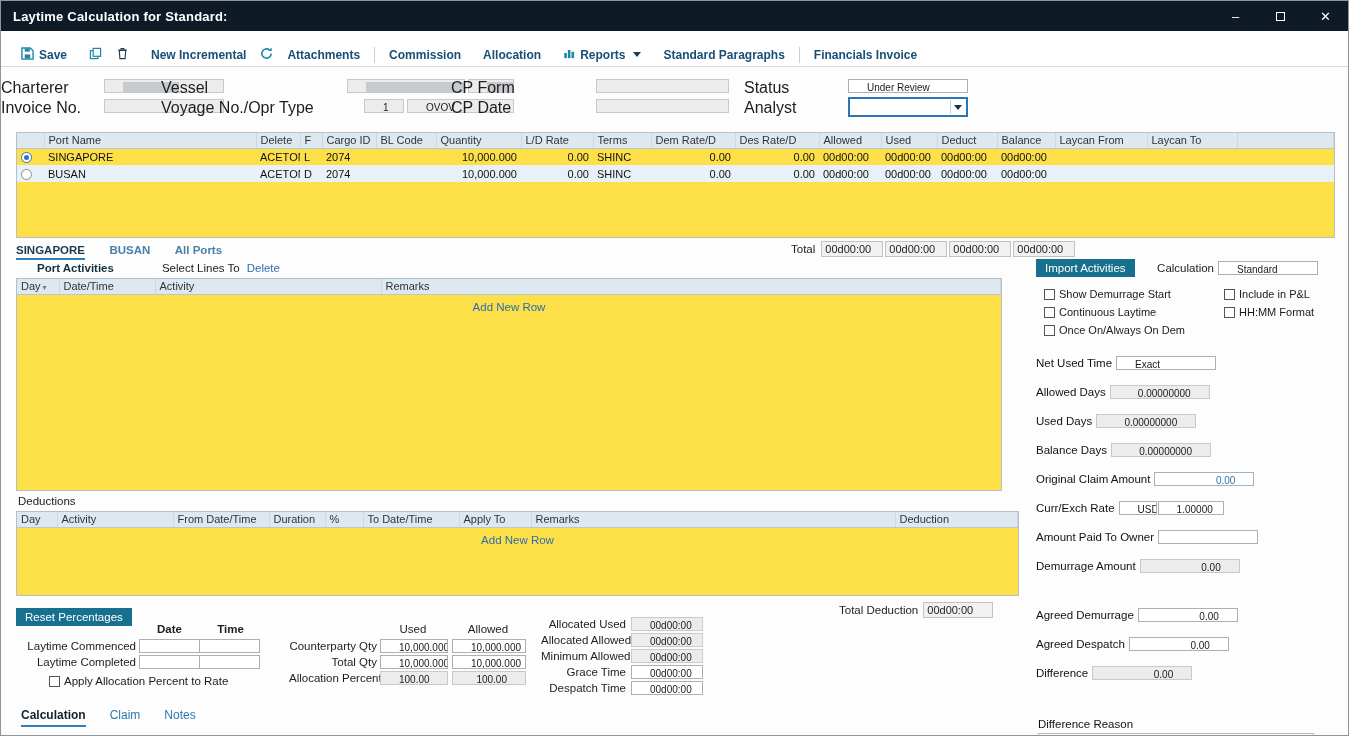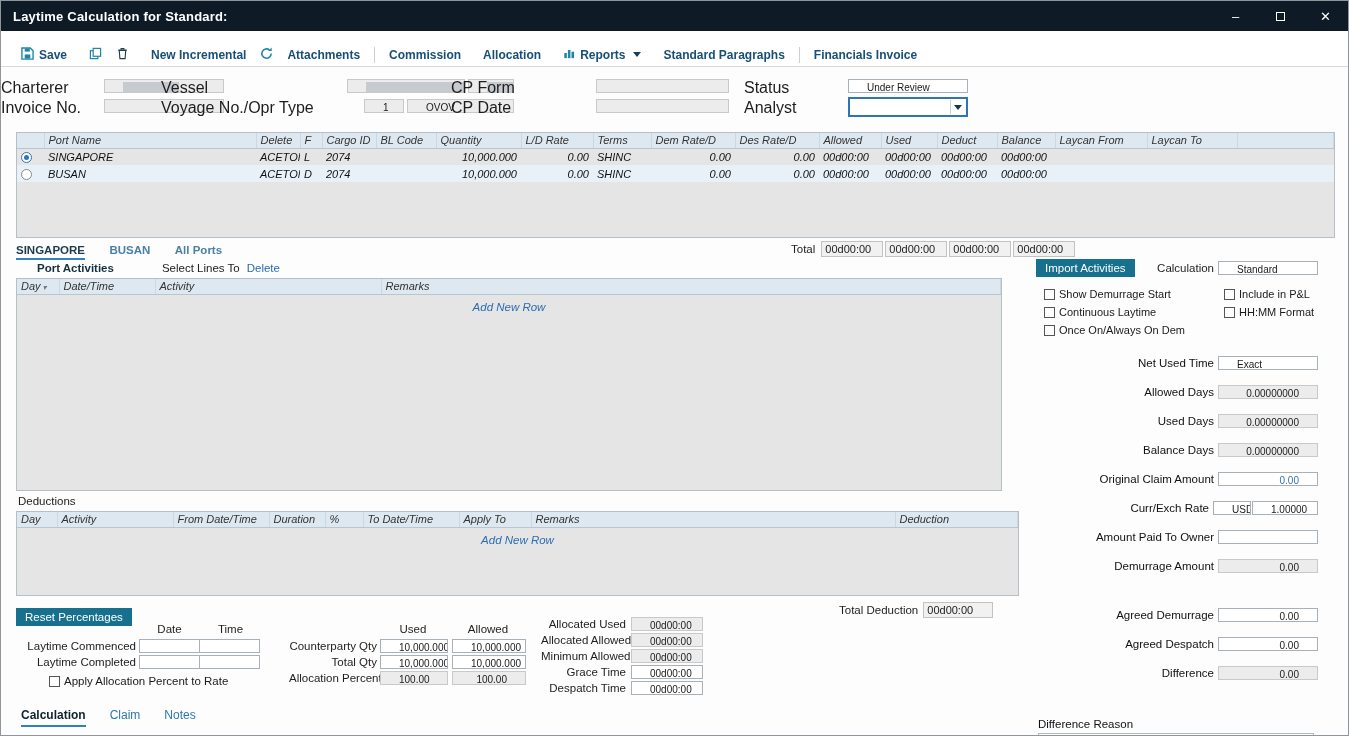--- a/index.html
+++ b/index.html
@@ -27,21 +27,21 @@
   .box { height:14px; border:1px solid #a9b1b8; background:#fff; font-size:10px; line-height:15px; padding:0 18px; color:#1a1a1a; overflow:hidden; white-space:nowrap; }
   .hdr .box { position:absolute; }
   .box.gray { background:#ececec; border-color:#c9c9c9; }
   .box.r { text-align:right; }
   .redact { display:block; height:11px; background:#c7cbd0; margin-top:2px; }
   .dd { position:absolute; border:2px solid #2e75b6; height:20px; background:#fff; }
   .dd .dd-caret { position:absolute; right:1px; top:1px; bottom:1px; width:15px; border-left:1px solid #bcd2e6; display:flex; align-items:center; justify-content:center; }
   .dd .dd-caret::after { content:""; width:0; height:0; border-left:4px solid transparent; border-right:4px solid transparent; border-top:5px solid #16364e; }
 
   
-  .tbl-wrap { position:absolute; background:#e5e5e5; border:1px solid #b6bec6; overflow:hidden;font-style:italic; }
+  .tbl-wrap { position:absolute; background:#fde047; border:1px solid #b6bec6; overflow:hidden; }
   table.grid { border-collapse:collapse; table-layout:fixed; width:100%; }
   table.grid th { background:#dde8f1; font-size:11px; font-weight:normal; color:#333; text-align:left; padding:1px 4px; height:15px; border-right:1px solid #cbd7e2; border-bottom:1px solid #b9c6d2; white-space:nowrap; overflow:hidden; }
   table.grid td { font-size:11px; color:#111; padding:1px 4px; height:17px; white-space:nowrap; overflow:hidden; }
   tr.alt td { background:#e9f1f8; }
   td.num, th.num { text-align:right; }
   .radio { width:11px; height:11px; border:1px solid #8a8a8a; border-radius:50%; display:inline-block; background:#fff; position:relative; vertical-align:middle; }
   .radio.sel { border-color:#2e75b6; }
   .radio.sel::after { content:""; position:absolute; left:2px; top:2px; right:2px; bottom:2px; background:#2e75b6; border-radius:50%; }
   .sort { font-size:8px; color:#6b7a87; margin-left:2px; }
 
@@ -75,33 +75,33 @@
   .rp-top .clabel { margin-left:auto; font-size:11.5px; color:#1d1d1d; margin-right:4px; }
   .w100 { width:100px; }
   .w33 { width:33px; }
   .w66 { width:66px; margin-left:1px; }
   .cb-rows { margin-top:8px; margin-left:8px; }
   .cb-row { display:flex; height:18px; align-items:center; }
   .cb { display:flex; align-items:center; gap:4px; font-size:11px; color:#1a1a1a; width:180px; cursor:default; }
   .cb.c2 { width:auto; }
   .cbx { width:11px; height:11px; border:1px solid #555; background:#fff; display:inline-block; flex:none; }
   .frows { margin-top:15px; }
-  .frow { display:flex; align-items:center; justify-content:flex-end; height:17px; margin-bottom:1px;margin-top:12px; }
+  .frow { display:flex; align-items:center; height:17px; margin-bottom:1px;margin-top:12px; }
   .flabel { font-size:11.5px; color:#111; margin-right:4px; white-space:nowrap; }
   .frow .box { flex:none; }
   .spacer18 { height:19px; }
   .blue-text { color:#3173ad; }
   .usd { text-decoration:underline wavy #d00 1px; }
   .blabel { font-size:11.5px; color:#111; margin:37px 0 3px 2px; }
   .blabel.second { margin-top:13px; }
   .bigbox { margin-left:2px; width:276px; height:36px; border:1px solid #b3b9bf; background:#fff; }
 
   
   .bl { position:absolute; left:15px; top:622px; font-size:11.5px; color:#1d1d1d; }
-  .bl .hrow { display:flex; margin-left:123px; height:14px; }
+  .bl .hrow { display:flex; margin-left:123px; height:14px;font-weight:bold; }
   .bl .hrow span { width:61px; text-align:center; font-size:11.5px; }
   .bl .irow { display:flex; align-items:center; margin-top:2px; }
   .bl .irow .rl { width:120px; text-align:right; margin-right:3px; white-space:nowrap; }
   .bl .irow .box { width:61px; }
   .bl .irow .box + .box { margin-left:-1px; }
   .bl .cbrow { margin-top:6px; margin-left:33px; }
   .bl .cbrow .cb { width:auto; font-size:11.5px; }
 
   .bm { position:absolute; left:288px; top:622px; font-size:11.5px; color:#1d1d1d; }
   .bm .hrow { display:flex; margin-left:90px; height:14px; }

